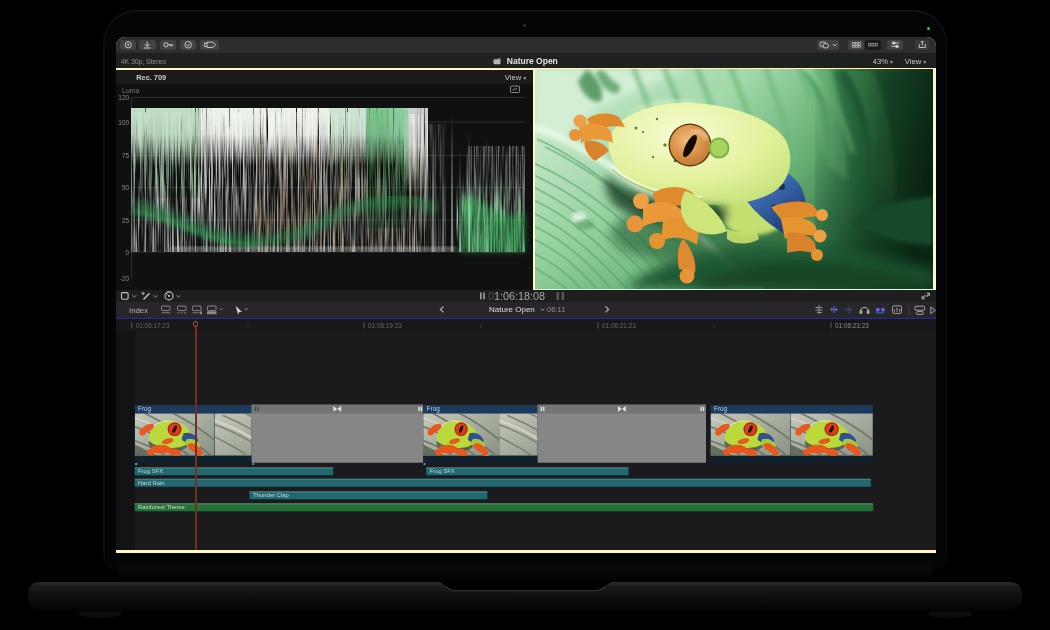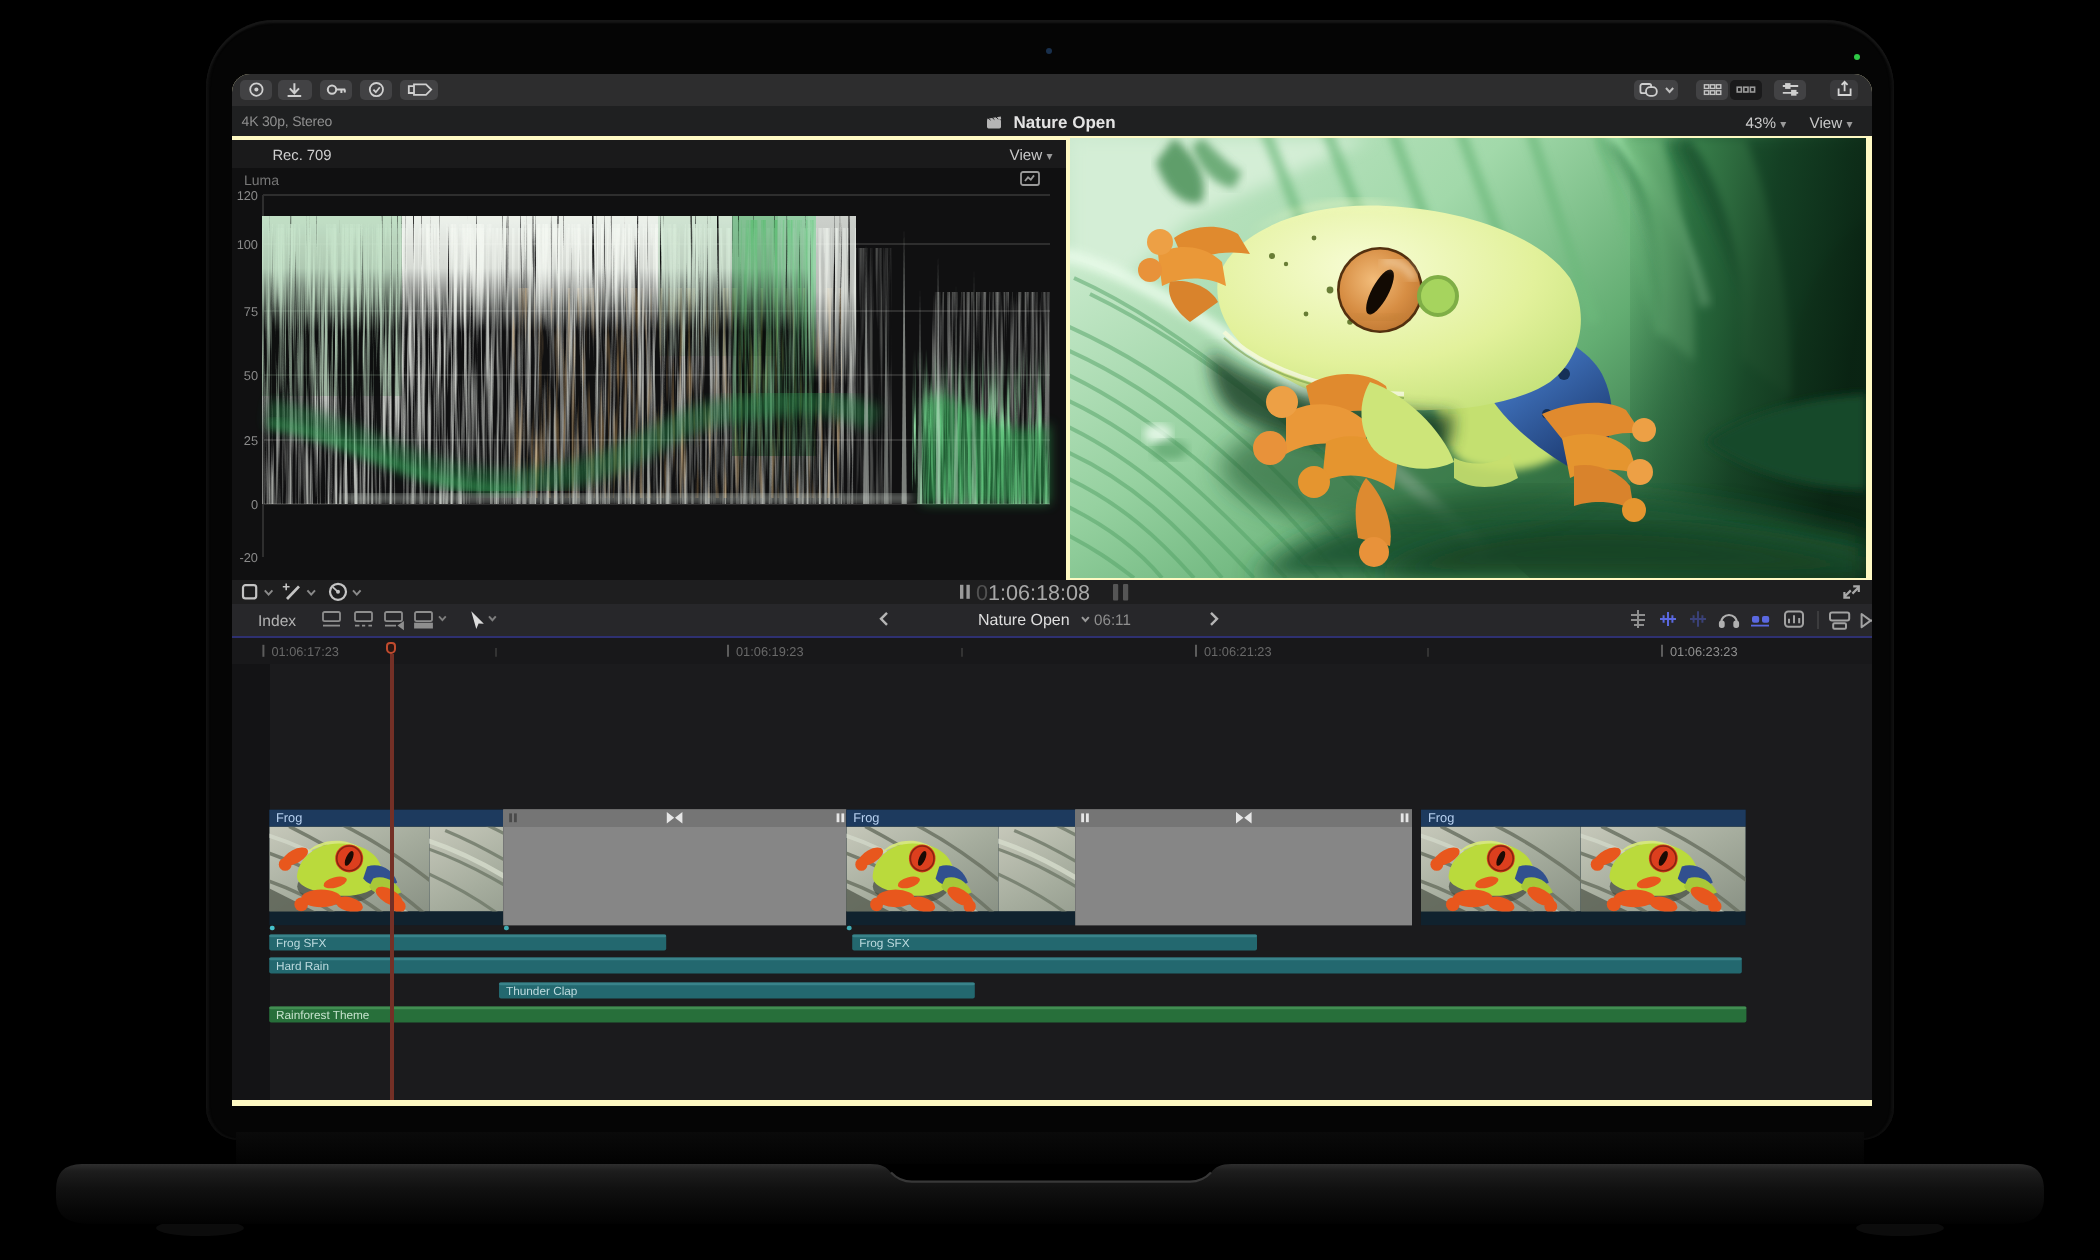--- a/index.html
+++ b/index.html
@@ -137,21 +137,21 @@
      <svg class="abs" style="left:377px;top:3.4px;" width="8" height="8" viewBox="0 0 8 8">
         <rect x="0.5" y="2.6" width="7" height="4.6" rx="0.8" fill="#b5b5b5"></rect>
         <path d="M0.6 2.4l6.8-1.2.2 1.4-6.9 1z" fill="#b5b5b5"></path>
         <path d="M1 1.9l1.3 1.2M2.9 1.6l1.3 1.2M4.8 1.3l1.3 1.2" stroke="#1f2021" stroke-width="0.5"></path>
       </svg>
      <div class="txt" style="left:391px;top:3px;font-size:8.5px;color:#e3e3e3;font-weight:bold;">Nature Open</div>
      <div class="txt" style="left:757px;top:3.6px;font-size:7.6px;color:#c9c9c9;">43% <span style="color:#9a9a9a;font-size:6px;">▾</span></div>
      <div class="txt" style="left:789px;top:3.6px;font-size:7.6px;color:#c9c9c9;">View <span style="color:#9a9a9a;font-size:6px;">▾</span></div>
    </div>
    <div class="abs" id="scopehdr">
-     <div class="txt" style="left:4.4px;top:2.8px;font-size:7.4px;color:#cecece;font-weight:normal;padding-left:16px;">Rec. 709</div>
+     <div class="txt" style="left:4.4px;top:2.8px;font-size:7.4px;color:#cecece;font-weight:bold;padding-left:16px;">Rec. 709</div>
      <div class="txt" style="left:389px;top:3.2px;font-size:7.6px;color:#c9c9c9;">View <span style="color:#9a9a9a;font-size:6px;">▾</span></div>
    </div>
    <div class="abs" id="scope">
      <svg width="417" height="206" style="position:absolute;left:0;top:0;">
        <defs>
          <filter id="fsA" x="0" y="0" width="100%" height="100%">
            <feTurbulence type="fractalNoise" baseFrequency="0.75 0.008" numOctaves="3" seed="11"></feTurbulence>
            <feColorMatrix type="matrix" values="0 0 0 0 0.95  0 0 0 0 0.99  0 0 0 0 0.93  6.5 0 0 0 -1.3"></feColorMatrix>
          </filter>
          <filter id="fsB" x="0" y="0" width="100%" height="100%">

